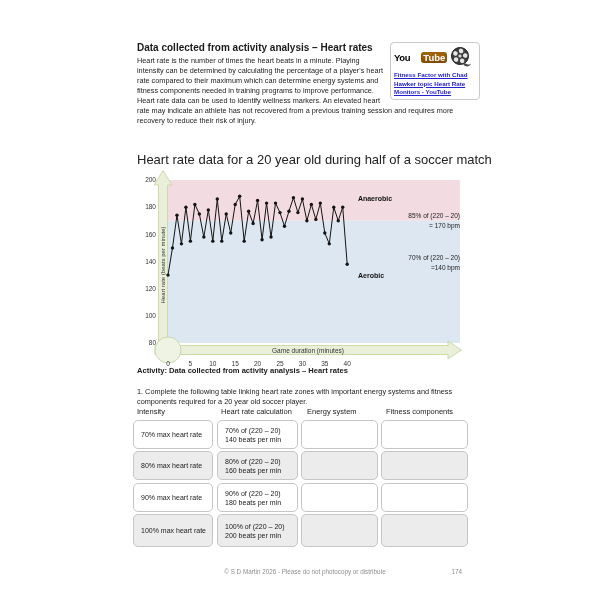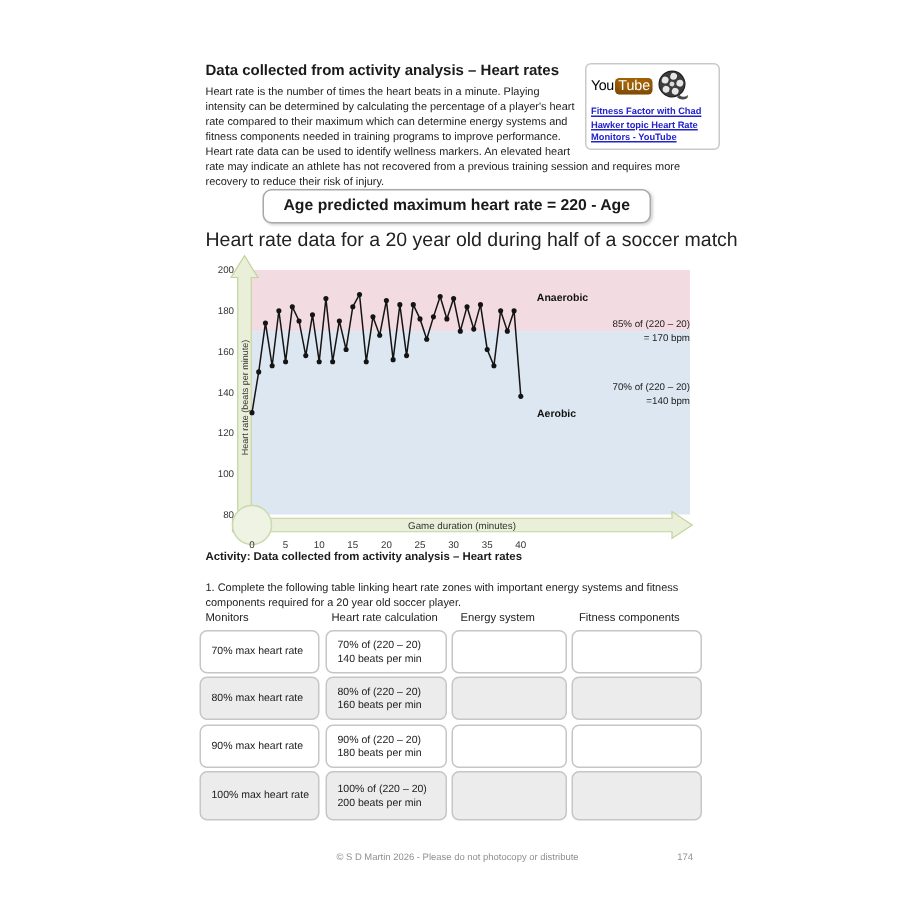--- a/index.html
+++ b/index.html
@@ -7,21 +7,21 @@
        font-family:"Liberation Sans","DejaVu Sans",sans-serif;color:#1a1a1a;position:relative;}
   .page{position:absolute;left:0;top:0;width:600px;height:600px;background:#fff;}
 
   
   .header{position:absolute;left:137px;top:42px;width:343px;}
   .doc-title{font-size:10px;font-weight:bold;margin-bottom:3px;}
   .doc-para{font-size:7.3px;line-height:10px;color:#222;text-align:left;}
   .yt-box{float:right;width:82px;margin-left:7px;margin-bottom:2px;border:1px solid #c9c9c9;
           border-radius:4px;padding:3px 3px 2px 3px;background:#fff;}
   .yt-row{display:flex;align-items:center;gap:2px;}
-  .yt-logo{display:inline-flex;align-items:flex-start;font-weight:normal;font-size:9.5px;}
+  .yt-logo{display:inline-flex;align-items:flex-start;font-weight:bold;font-size:9.5px;gap:10px;}
   .yt-you{color:#000;letter-spacing:-0.3px;}
   .yt-tube{color:#fff;background:#a16207;border-radius:3px;padding:0 2px;margin-left:1px;
            box-shadow:inset 0 -3px 4px rgba(0,0,0,0.25);}
   .yt-link{display:block;margin-top:3px;font-size:6.2px;line-height:8.5px;font-weight:bold;
            color:#2222cc;text-decoration:underline;cursor:pointer;}
 
   
   .formula-box{position:absolute;left:175px;top:126px;width:257px;height:21px;background:#fff;
                border:1.5px solid #a9a9a9;border-radius:6px;box-shadow:1px 1px 2px rgba(0,0,0,0.18);
                text-align:center;line-height:21px;font-size:10.5px;font-weight:bold;}
@@ -71,21 +71,20 @@
             <path d="M17 16 Q21 18 23 15 L23 17 Q20 20 16 18 Z" fill="#4a4a4a"></path>
           </g>
         </svg>
       </div>
       <a class="yt-link">Fitness Factor with Chad Hawker topic Heart Rate Monitors - YouTube</a>
     </div>
     <div class="doc-title">Data collected from activity analysis – Heart rates</div>
     <div class="doc-para">Heart rate is the number of times the heart beats in a minute. Playing intensity can be determined by calculating the percentage of a player's heart rate compared to their maximum which can determine energy systems and fitness components needed in training programs to improve performance. Heart rate data can be used to identify wellness markers. An elevated heart rate may indicate an athlete has not recovered from a previous training session and requires more recovery to reduce their risk of injury.</div>
   </div>
 
-  <div class="formula-box">Age predicted maximum heart rate = 220 - Age</div>
 
   <div class="chart-title">Heart rate data for a 20 year old during half of a soccer match</div>
 
   <svg id="chart-svg" width="350" height="207" viewBox="0 0 350 207">
       <rect x="38" y="15" width="292" height="40.75" fill="#f2dbe1"></rect>
       <rect x="38" y="55.75" width="292" height="122.25" fill="#dde7f1"></rect>
       <polygon points="28.5,186 28.5,20 24,20 33,5.5 42,20 37.5,20 37.5,186" fill="#e9efd9" stroke="#c3d39b" stroke-width="0.8"></polygon>
       <polygon points="25,180.5 318,180.5 318,176 331.5,185 318,194 318,189.5 25,189.5" fill="#e9efd9" stroke="#c3d39b" stroke-width="0.8"></polygon>
       <circle cx="38" cy="185" r="13" fill="#eff3e4" stroke="#ccd9ae" stroke-width="1"></circle>
       <text x="26" y="17.3" text-anchor="end" font-size="6.5" fill="#333">200</text>
@@ -153,21 +152,21 @@
       <circle cx="203.76" cy="42.16666666666667" r="1.7" fill="#141414"></circle>
       <circle cx="208.23999999999998" cy="55.75" r="1.7" fill="#141414"></circle>
       <circle cx="212.71999999999997" cy="42.16666666666667" r="1.7" fill="#141414"></circle>
       <circle cx="217.2" cy="99.21666666666667" r="1.7" fill="#141414"></circle>
     </svg>
 
   <div class="activity-title">Activity: Data collected from activity analysis – Heart rates</div>
   <div class="activity-inst">1. Complete the following table linking heart rate zones with important energy systems and fitness components required for a 20 year old soccer player.</div>
 
   <div class="hr-table" id="hr-table">
-      <div class="col-head" style="left: 4px;">Monitors</div>
+      <div class="col-head" style="left: 4px;">Intensity</div>
       <div class="col-head" style="left: 88px;">Heart rate calculation</div>
       <div class="col-head" style="left: 174px;">Energy system</div>
       <div class="col-head" style="left: 253px;">Fitness components</div>
       <div class="cell" style="left: 0px; top: 13px; width: 80px; height: 29px;">
         <div>70% max heart rate</div>
       </div>
       <div class="cell" style="left: 84px; top: 13px; width: 81px; height: 29px;">
         <div>70% of (220 – 20)</div>
         <div>140 beats per min</div>
       </div>

